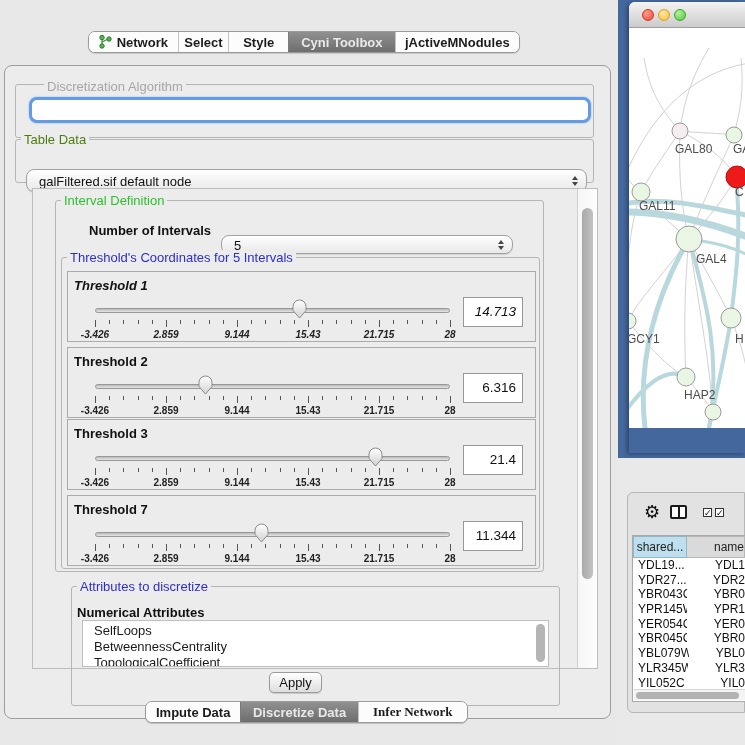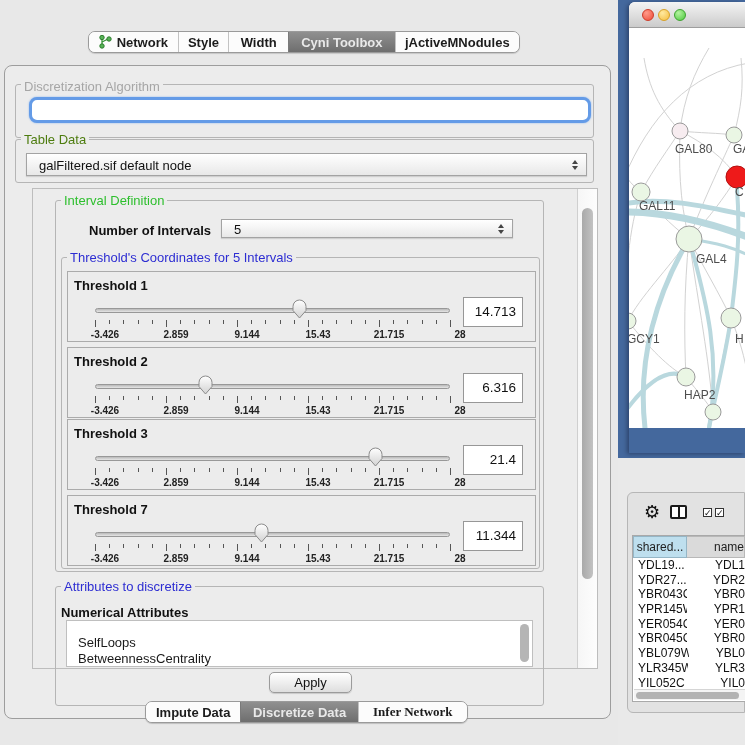--- a/index.html
+++ b/index.html
@@ -30,21 +30,21 @@
 
   
   #panelA { position:absolute; left:4px; top:65px; width:607px; height:654px;
     border:1px solid #9d9d9d; border-radius:8px; background:#ececec; }
 
   .group { position:absolute; border:1px solid #b5b5b5; border-radius:3px; }
   .group .legend { position:absolute; top:-8px; left:5px; background:#ececec; padding:0 3px; font-size:13px; white-space:nowrap; }
 
   
   .combo { position:absolute; background:linear-gradient(#ffffff,#e8e8e8); border:1px solid #a3a3a3;
-    border-radius:0; box-shadow:0 1px 1px rgba(0,0,0,.12); }
+    border-radius:8px; box-shadow:0 1px 1px rgba(0,0,0,.12);margin-top:16px; }
   .combo .txt { position:absolute; left:12px; top:50%; transform:translateY(-50%); font-size:13px; color:#111; white-space:nowrap; }
   .stepper { position:absolute; right:8px; top:50%; transform:translateY(-50%); display:flex; flex-direction:column; gap:2px; }
   .stepper .up { width:0; height:0; border-left:3.5px solid transparent; border-right:3.5px solid transparent; border-bottom:4.5px solid #444; }
   .stepper .dn { width:0; height:0; border-left:3.5px solid transparent; border-right:3.5px solid transparent; border-top:4.5px solid #444; }
 
   
   #algo-combo { position:absolute; left:24px; top:31px; width:562px; height:26px; border-radius:8px;
     background:#fff; border:3px solid #649be7; box-shadow:0 0 2px #86b4f0; z-index:5; }
 
   
@@ -67,31 +67,31 @@
   .legend-dark { color:#4d7c0f; }
 
   
   .tpanel { position:absolute; left:5px; width:469px; height:71px; border:1px solid #ababab; background:#ececec; }
   .tpanel .tlabel { position:absolute; left:6px; top:6px; font-size:13px; font-weight:bold; color:#111; }
   .track { position:absolute; left:27px; top:36px; width:355px; height:5px; border-radius:3px;
     background:linear-gradient(#b9b9b9,#e6e6e6); border:1px solid #989898; }
   .knob { position:absolute; top:27px; width:15px; height:20px; }
   .ticks { position:absolute; left:27px; top:48px; width:356px; height:8px; }
   .tick { position:absolute; width:1px; background:#555; top:0; }
-  .ticklabels { position:absolute; left:37px; top:57px; width:356px; height:11px; }
+  .ticklabels { position:absolute; left:27px; top:57px; width:356px; height:11px; }
   .ticklabel { position:absolute; transform:translateX(-50%); font-size:10px; font-weight:bold; color:#222; white-space:nowrap; }
   .valbox { position:absolute; left:395px; top:25px; width:60px; height:30px; background:#fff; border:1px solid #979797;
     font-size:13.5px; color:#111; text-align:right; line-height:28px; padding-right:6px; }
 
   
-  #attrlist { position:absolute; background:#fff; border:1px solid #bfbfbf; overflow:hidden; padding-top:14px; }
+  #attrlist { position:absolute; background:#fff; border:1px solid #bfbfbf; overflow:hidden; padding-top:2px; }
   #attrlist .item { font-size:13px; color:#1a1a1a; height:16px; line-height:16px; padding-left:11px; white-space:nowrap; }
   #attrlist .lthumb { position:absolute; right:3px; top:3px; width:9px; height:38px; border-radius:5px; background:#b5b5b5; }
 
-  #apply-btn { position:absolute; left:264px; top:606px; width:83px; height:21px; border:1px solid #9b9b9b; border-radius:5px;
+  #apply-btn { position:absolute; left:264px; top:606px; width:53px; height:21px; border:1px solid #9b9b9b; border-radius:5px;
     background:linear-gradient(#ffffff,#dedede); font-size:13px; color:#111; text-align:center; line-height:19px;
     box-shadow:0 1px 1px rgba(0,0,0,.15); }
 
   
   #bottom-tabs { position:absolute; left:145px; top:701px; width:323px; height:22px; display:flex;
     border:1px solid #9a9a9a; border-radius:7px; overflow:hidden; background:#fcfcfc; box-shadow:0 1px 1px rgba(0,0,0,.18); }
   #bottom-tabs .ttab:nth-child(1){width:95px;}
   #bottom-tabs .ttab:nth-child(2){width:118px;}
   #bottom-tabs .ttab:nth-child(3){width:110px;font-family:Liberation Serif, serif;}
 
@@ -137,36 +137,36 @@
         <svg width="13" height="14" viewBox="0 0 13 14" style="margin-right:5px">
           <line x1="3" y1="3" x2="3" y2="11" stroke="#2f8f2f" stroke-width="1.2"></line>
           <line x1="3" y1="7" x2="9" y2="4" stroke="#2f8f2f" stroke-width="1.2"></line>
           <circle cx="3" cy="2.5" r="2.2" fill="#57b357" stroke="#2e7d2e"></circle>
           <circle cx="3" cy="11" r="2.2" fill="#57b357" stroke="#2e7d2e"></circle>
           <circle cx="10" cy="4" r="2.2" fill="#57b357" stroke="#2e7d2e"></circle>
         </svg>
         <span>Network</span>
       </div>
       <div class="ttab">
+        <span>Select</span>
+      </div>
+      <div class="ttab">
         <span>Style</span>
-      </div>
-      <div class="ttab">
-        <span>Width</span>
       </div>
       <div class="ttab sel">
         <span>Cyni Toolbox</span>
       </div>
       <div class="ttab">
         <span>jActiveMNodules</span>
       </div>
     </div>
 
   <div id="panelA">
     <div class="group" style="left:10px; top:18px; width:579px; height:54px;">
-      <div class="legend legend-gray" style="top:-6px;">Discretization Algorithm</div>
+      <div class="legend legend-gray" style="top:-6px;margin-left:23px;">Discretization Algorithm</div>
     </div>
     <div id="algo-combo"></div>
 
 
     <div class="group" style="left:10px; top:73px; width:579px; height:44px;">
       <div class="legend legend-dark">Table Data</div>
       <div class="combo" style="left:10px; top:13px; width:561px; height:23px;">
         <div class="txt">galFiltered.sif default node</div>
         <div class="stepper">
             <div class="up"></div>
@@ -182,21 +182,21 @@
         <div class="combo" style="left:165px; top:18px; width:292px; height:19px;">
           <div class="txt">5</div>
           <div class="stepper">
               <div class="up"></div>
               <div class="dn"></div>
             </div>
         </div>
         <div class="group" style="left:5px; top:56px; width:479px; height:312px;">
           <div class="legend legend-blue">Threshold's Coordinates for 5 Intervals</div>
           <div id="tpanels">
-              <div class="tpanel" style="top:13px;">
+              <div class="tpanel" style="top:13px;font-style:italic;">
                 <div class="tlabel">Threshold 1</div>
                 <div class="track"></div>
                 <div class="knob" style="left:224.4px;"><svg width="15" height="20" viewBox="0 0 15 20">
                     <defs>
                       <linearGradient id="kg" x1="0" y1="0" x2="0" y2="1">
                         <stop offset="0" stop-color="#ffffff"></stop>
                         <stop offset="1" stop-color="#d2d2d2"></stop>
                       </linearGradient>
                     </defs>
                     <path d="M1,7.5 A6.5,6.5 0 0 1 14,7.5 L14,11.5 L7.5,19 L1,11.5 Z" fill="url(#kg)" stroke="#8b8b8b"></path>
@@ -386,21 +386,21 @@
                   <div class="ticklabel" style="left:213px;">15.43</div>
                   <div class="ticklabel" style="left:284px;">21.715</div>
                   <div class="ticklabel" style="left:355px;">28</div>
                 </div>
                 <div class="valbox">11.344</div>
               </div>
             </div>
         </div>
       </div>
 
-      <div class="group" style="left:22px; top:397px; width:489px; height:120px;text-decoration:underline;">
+      <div class="group" style="left:38px; top:397px; width:489px; height:120px;text-decoration:underline;">
         <div class="legend legend-blue">Attributes to discretize</div>
         <div style="position:absolute; left:5px; top:18px; font-size:13px; font-weight:bold; color:#111;">Numerical Attributes</div>
         <div id="attrlist" style="left:10px; top:33px; width:467px; height:47px;">
             <div class="item">SelfLoops</div>
             <div class="item">BetweennessCentrality</div>
             <div class="item">TopologicalCoefficient</div>
           <div class="lthumb"></div>
         </div>
       </div>
 

